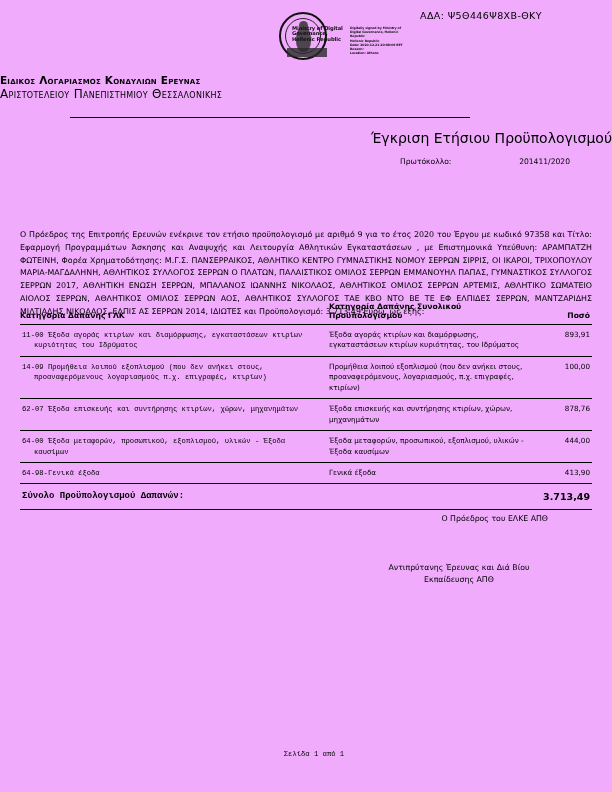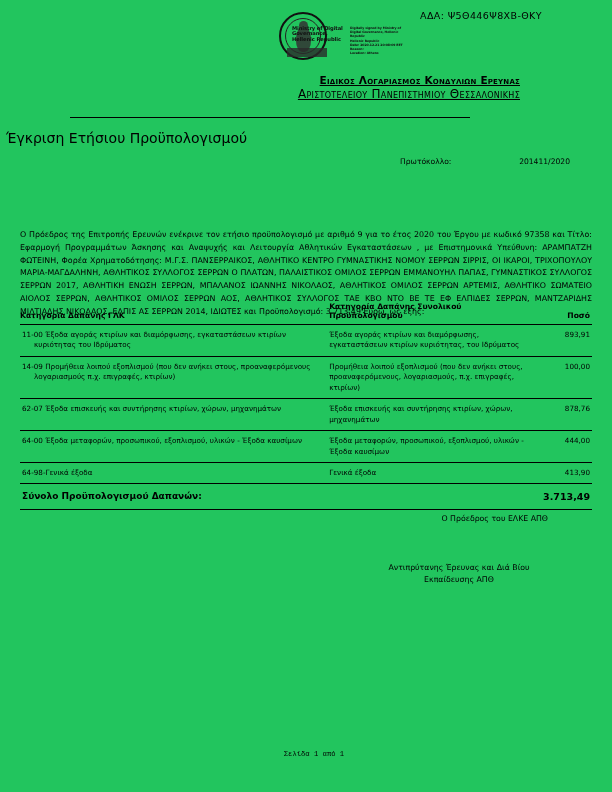--- a/index.html
+++ b/index.html
@@ -9,21 +9,21 @@
   }
   body {
     font-family: "DejaVu Sans", "Liberation Sans", sans-serif;
     color: #000000;
   }
   .page {
     position: relative;
     width: 612px;
     height: 792px;
     margin: 0 auto;
-    background: #22c55e;
+    background: #f0abfc;
     overflow: hidden;
   }
 
   
   .ada-code {
     position: absolute;
     top: 10px;
     left: 420px;
     font-size: 9.5px;
     letter-spacing: 0.4px;
@@ -113,22 +113,21 @@
     line-height: 1.35;
     letter-spacing: -0.05px;
   }
 
   
   .inst {
     position: absolute;
     top: 74px;
     left: 0;
     width: 520px;
-    text-align: right;
-    text-decoration: underline;
+    text-align: left;
   }
   .inst-main {
     font-size: 10.5px;
     font-weight: bold;
     font-variant: small-caps;
     letter-spacing: 0.2px;
     white-space: nowrap;
   }
   .inst-sub {
     margin-top: 1px;
@@ -146,21 +145,21 @@
     height: 1px;
     background: #000;
   }
 
   
   .doc-title {
     position: absolute;
     top: 130px;
     left: 0;
     width: 612px;
-    text-align: left;
+    text-align: right;
     font-size: 14px;
     padding-left: 6px;
     box-sizing: border-box;
   }
 
   
   .protocol {
     position: absolute;
     top: 157px;
     left: 400px;
@@ -209,20 +208,21 @@
     padding: 5px 6px 5px 0;
     border-bottom: 0.8px solid #000;
     vertical-align: top;
     line-height: 1.45;
   }
   .tbl td.glk {
     width: 300px;
     padding-left: 2px;
     text-indent: -12px;
     padding-left: 14px;
+    font-family: Liberation Mono, monospace;
   }
   .tbl td.total-cat {
     width: 210px;
   }
   .tbl td.amount {
     width: 52px;
     vertical-align: top;
   }
   .tbl tr.total-row td {
     border-bottom: 1.3px solid #000;

